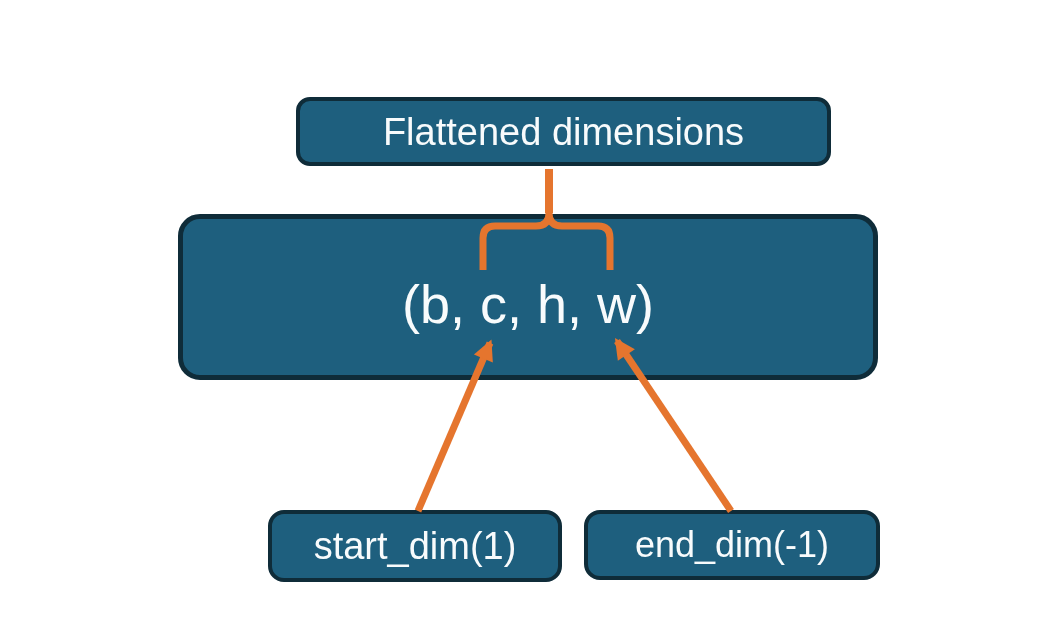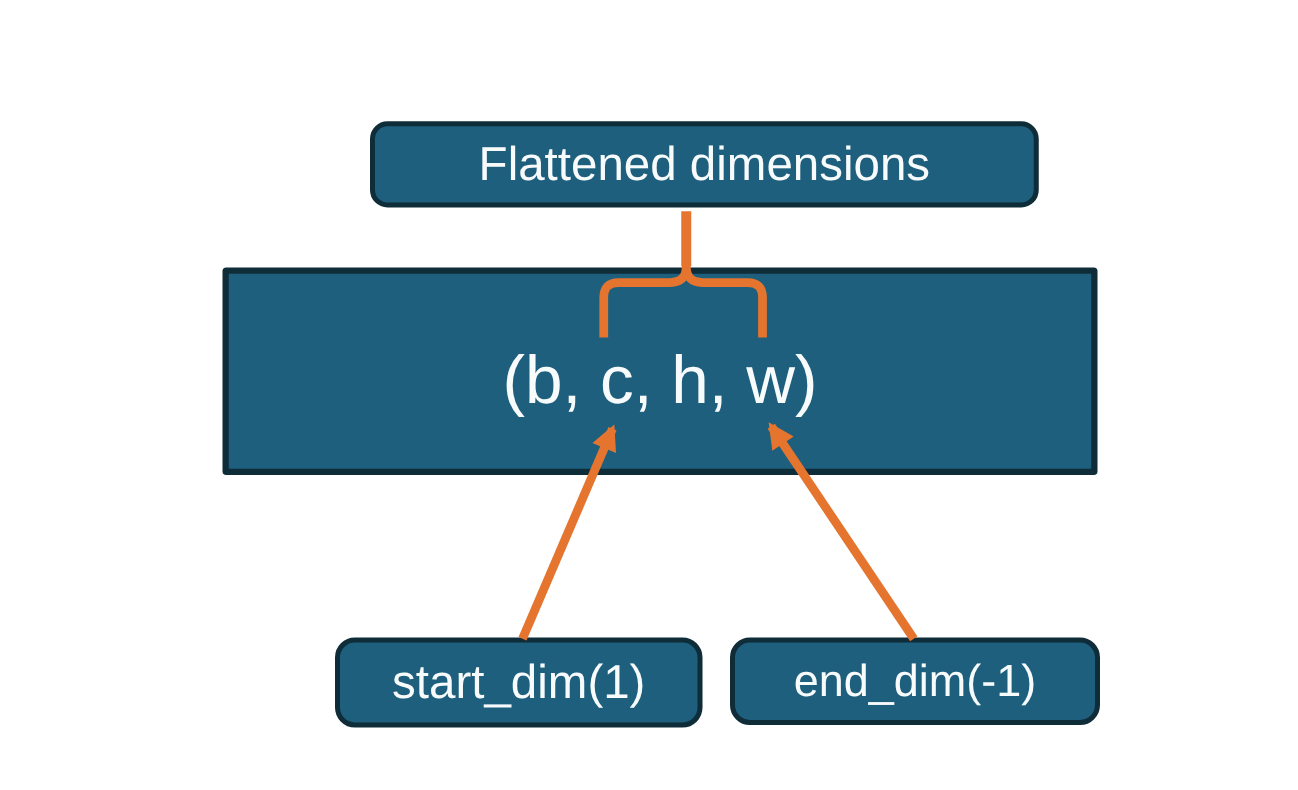--- a/index.html
+++ b/index.html
@@ -40,21 +40,21 @@
     left: 296px; top: 97px;
     width: 535px; height: 69px;
     border-width: 4px;
     border-radius: 14px;
     font-size: 38px;
   }
   .tensor-box {
     left: 178px; top: 214px;
     width: 700px; height: 166px;
     border-width: 5px;
-    border-radius: 3px;
+    border-radius: 22px;
     font-size: 54px;
     align-items: flex-end;
     padding-bottom: 44px;
   }
   .start-dim-box {
     left: 268px; top: 510px;
     width: 294px; height: 72px;
     border-width: 4px;
     border-radius: 16px;
     font-size: 38px;

